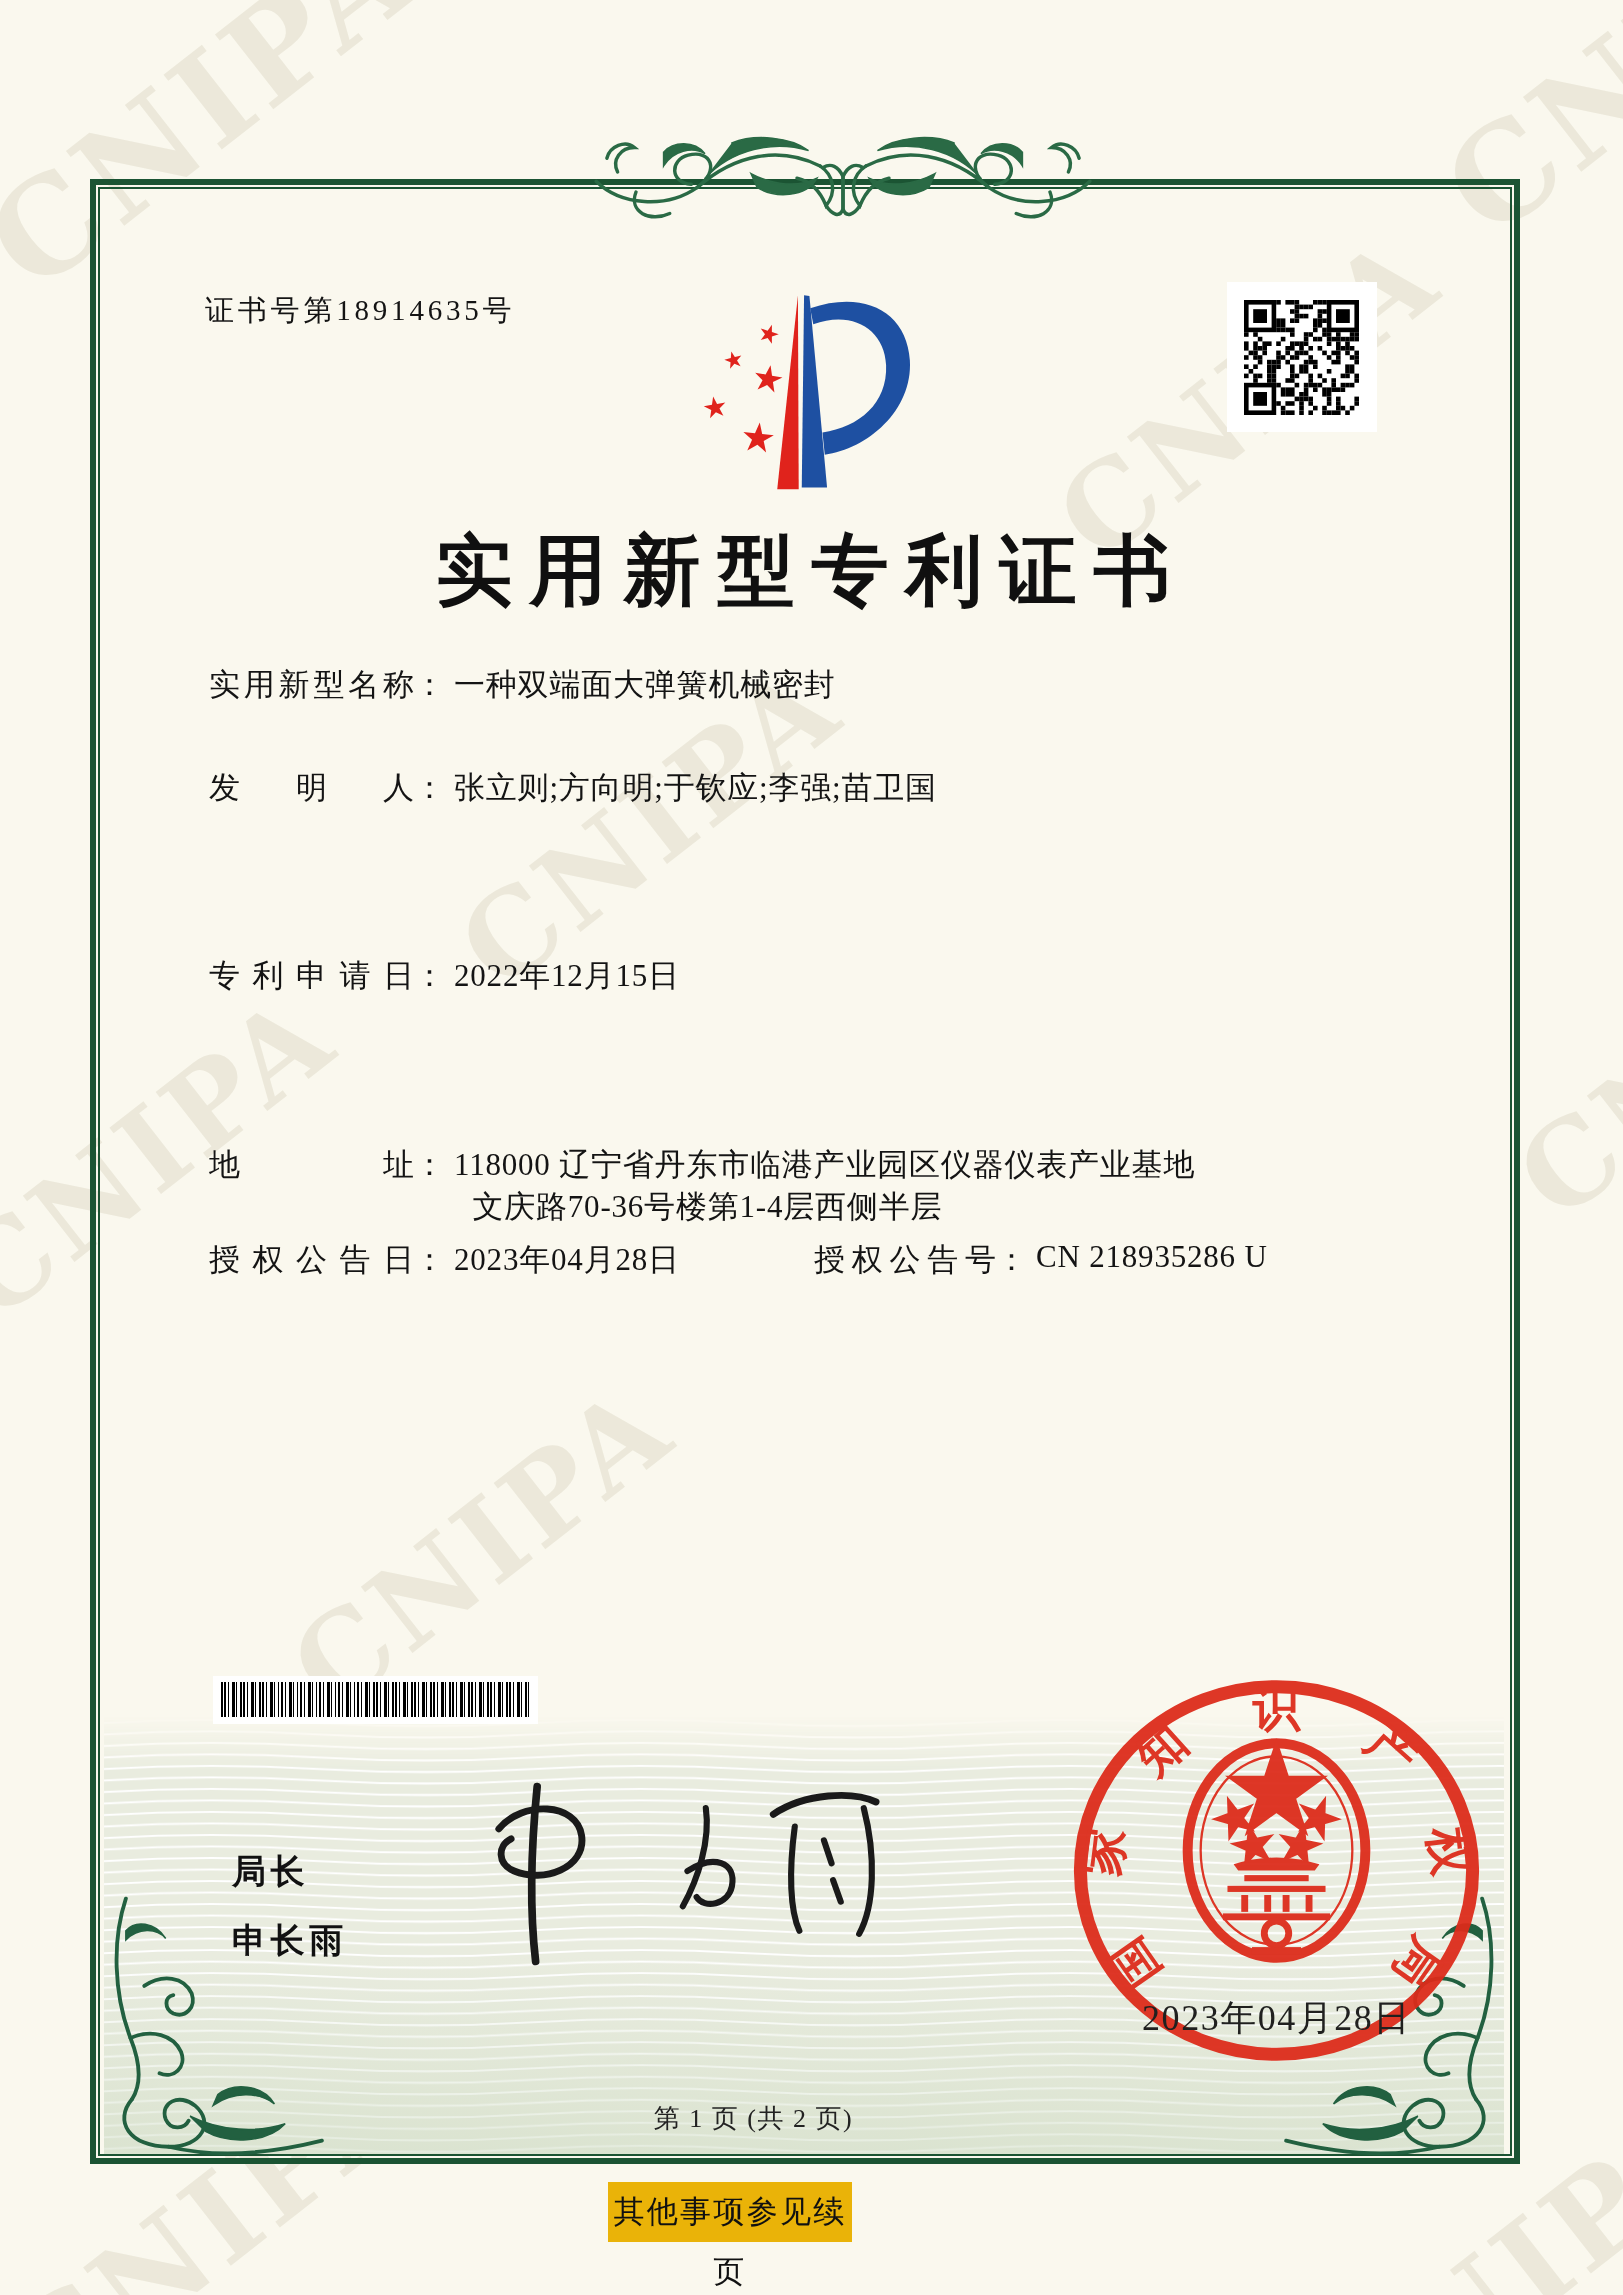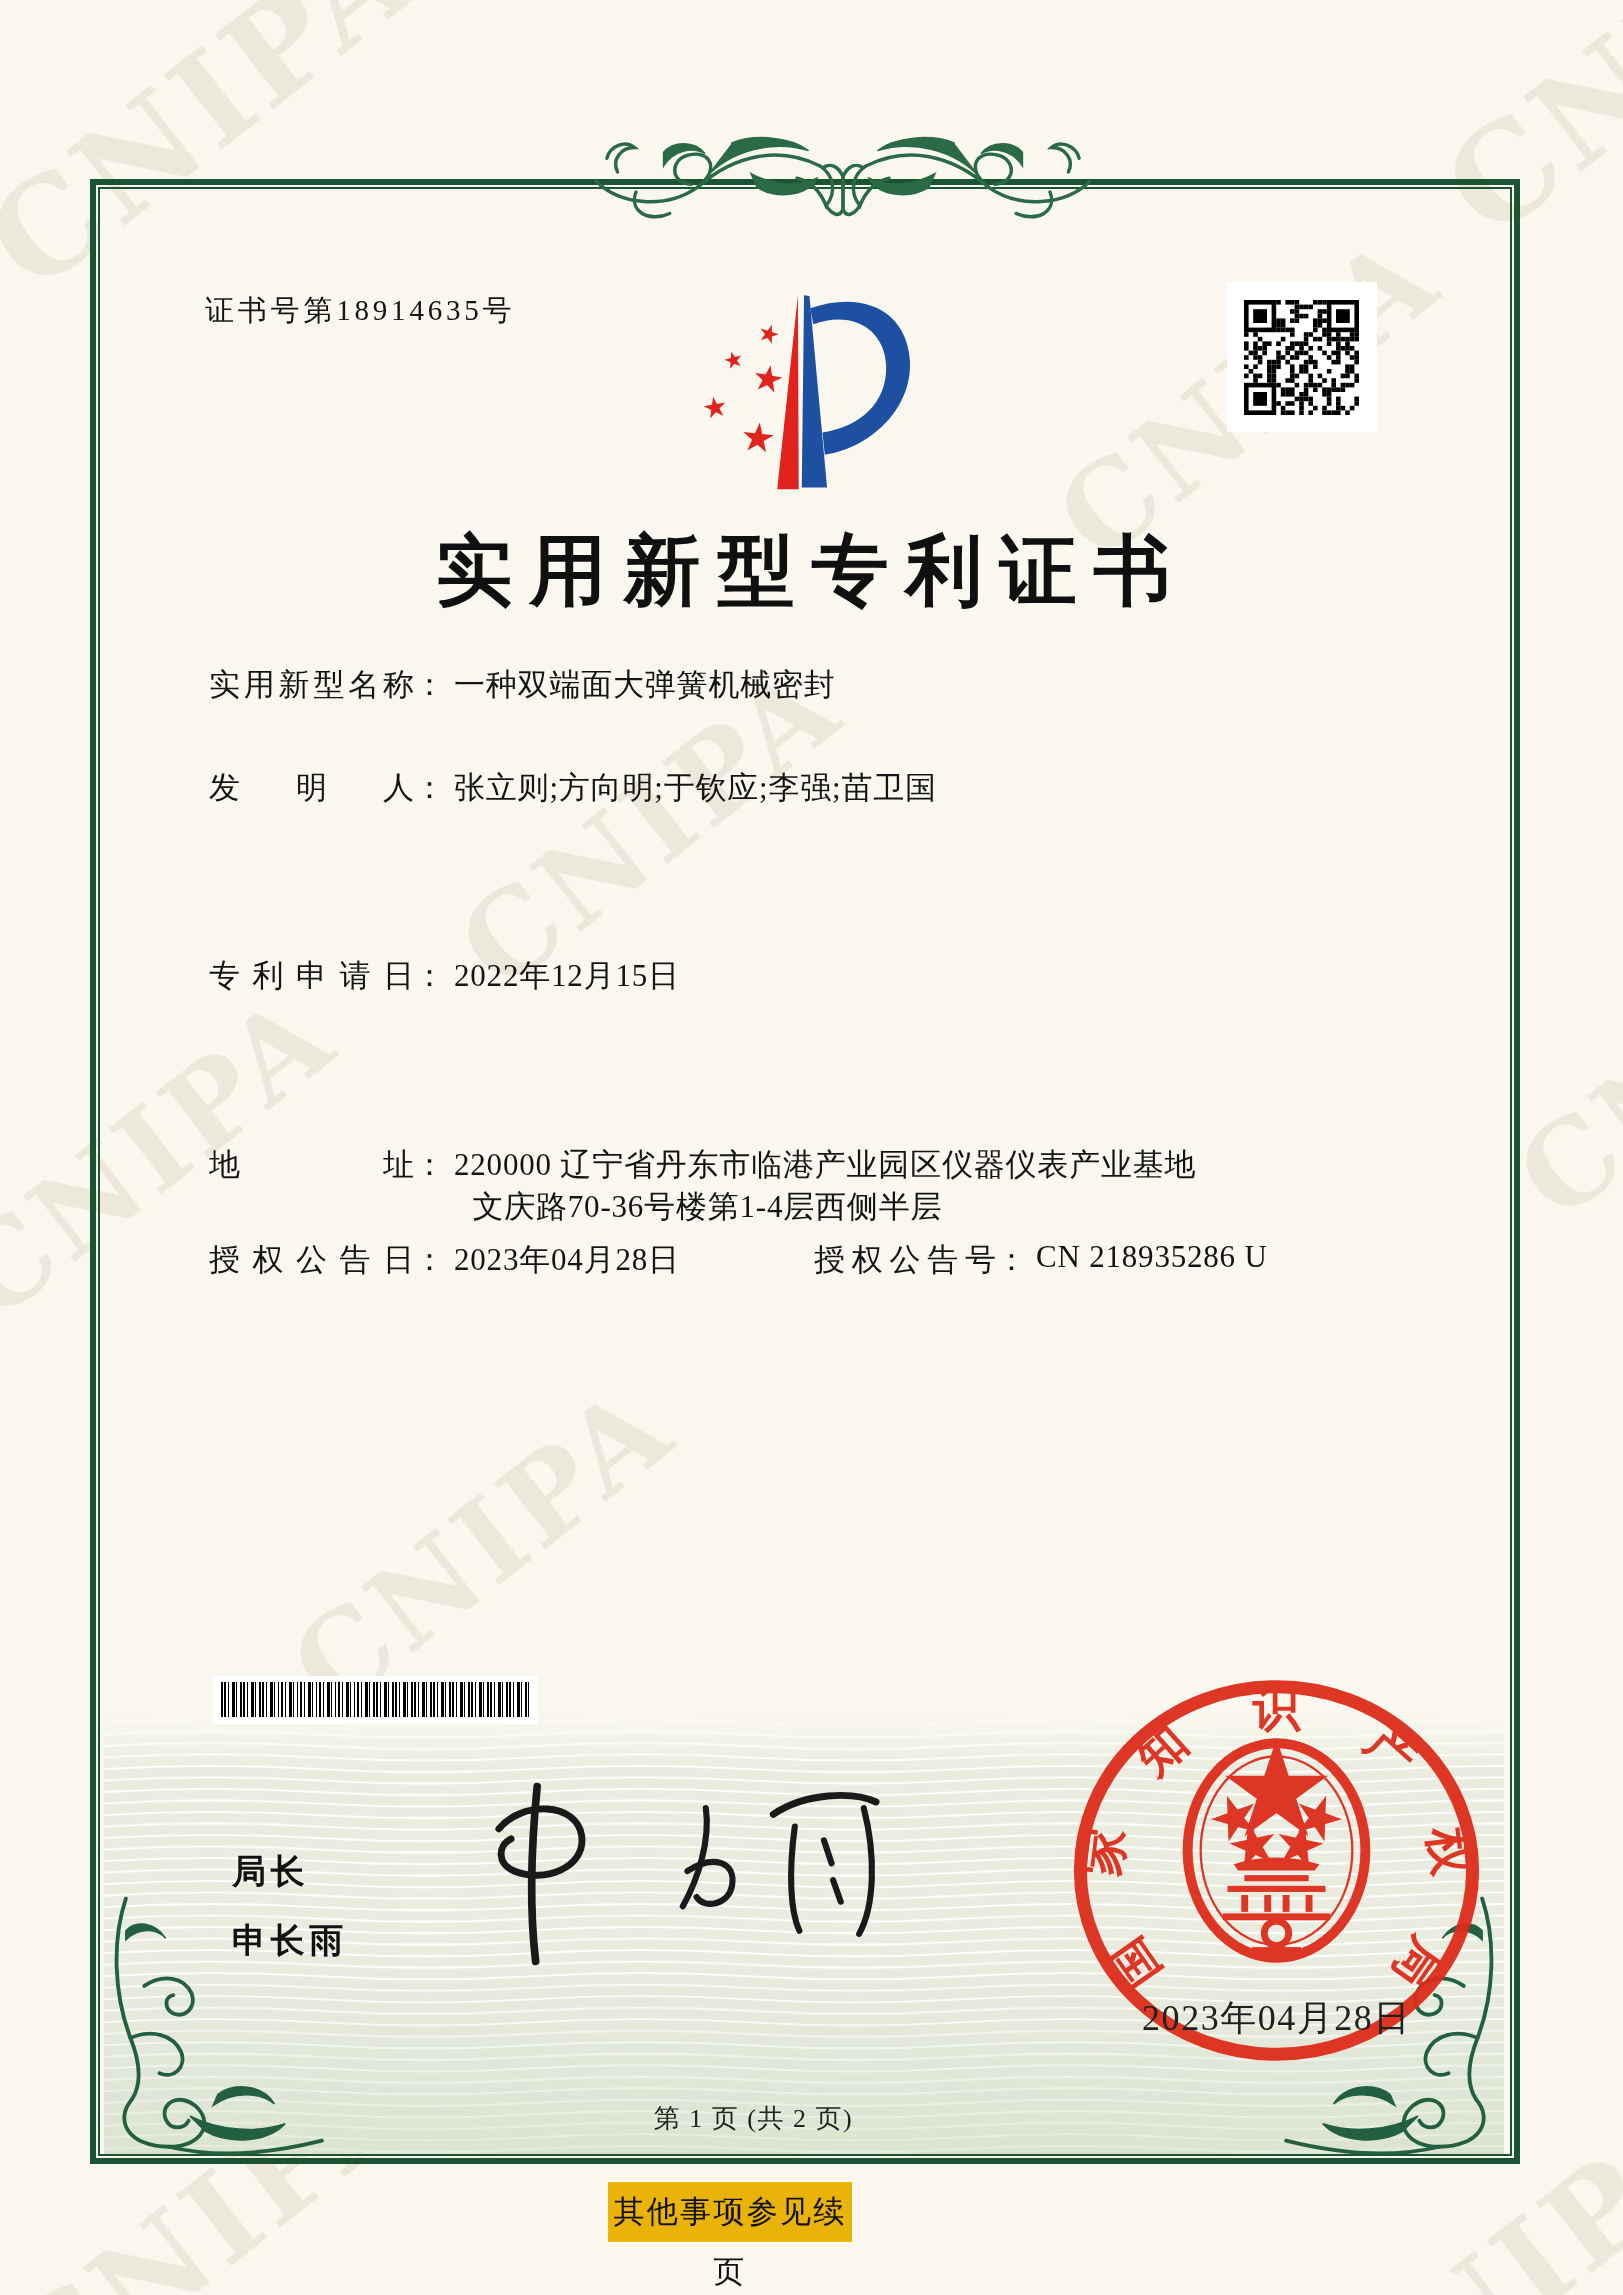--- a/index.html
+++ b/index.html
@@ -398,21 +398,21 @@
   <div class="field-row" style="top:664px">
     <span class="flabel">实用新型名称</span><span class="fcolon">：</span><span class="fvalue">一种双端面大弹簧机械密封</span>
   </div>
   <div class="field-row" style="top:767px">
     <span class="flabel">发明人</span><span class="fcolon">：</span><span class="fvalue">张立则;方向明;于钦应;李强;苗卫国</span>
   </div>
   <div class="field-row" style="top:955px">
     <span class="flabel">专利申请日</span><span class="fcolon">：</span><span class="fvalue">2022年12月15日</span>
   </div>
   <div class="field-row" style="top:1144px">
-    <span class="flabel">地址</span><span class="fcolon">：</span><span class="fvalue"><span>220000 辽宁省丹东市临港产业园区仪器仪表产业基地</span><span class="vline2">文庆路70-36号楼第1-4层西侧半层</span></span>
+    <span class="flabel">地址</span><span class="fcolon">：</span><span class="fvalue"><span>118000 辽宁省丹东市临港产业园区仪器仪表产业基地</span><span class="vline2">文庆路70-36号楼第1-4层西侧半层</span></span>
   </div>
   <div class="field-row" style="top:1239px">
     <span class="flabel">授权公告日</span><span class="fcolon">：</span><span class="fvalue">2023年04月28日</span>
   </div>
   <div class="field-row" style="top:1239px;left:814px">
     <span class="flabel narrow">授权公告号</span><span class="fcolon">：</span><span class="fvalue">CN 218935286 U</span>
   </div>
 
 
   <div class="barcode-wrap">

